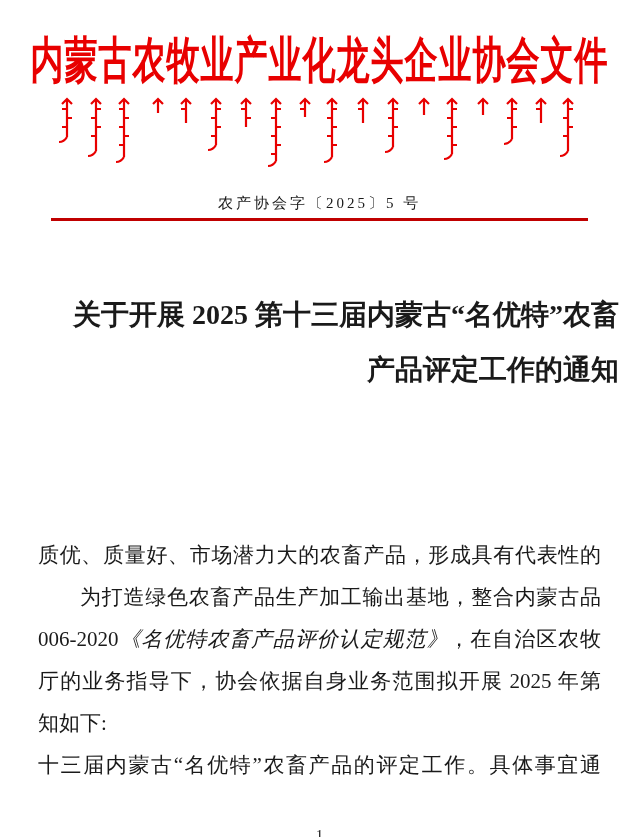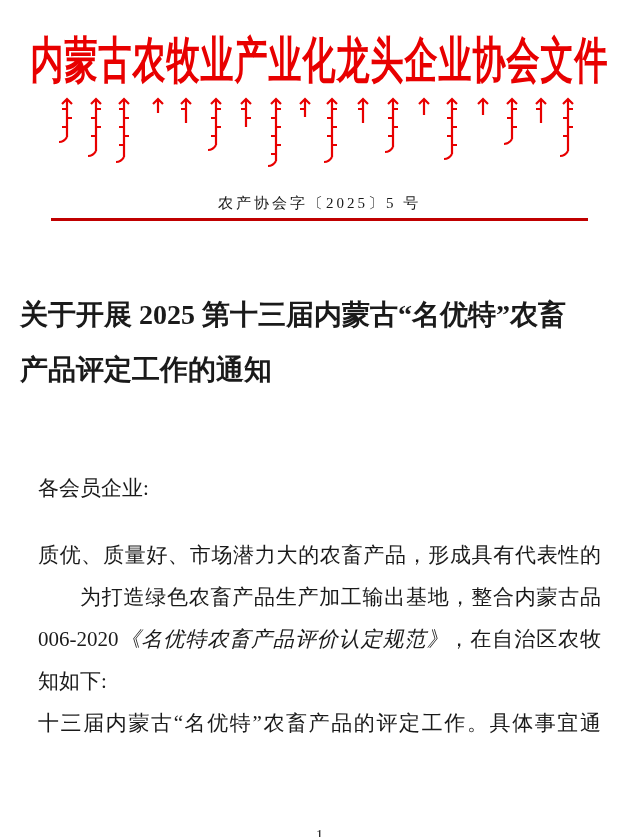--- a/index.html
+++ b/index.html
@@ -49,21 +49,21 @@
     left: 51px;
     width: 537px;
     height: 3px;
     background: #c00000;
   }
   .doc-title {
     position: absolute;
     top: 272px;
     left: 20px;
     right: 20px;
-    text-align: left;
+    text-align: right;
     font-size: 28px;
     font-weight: bold;
     line-height: 55px;
     margin: 0;
   }
   .salutation {
     position: absolute;
     top: 459px;
     left: 38px;
     font-size: 21px;
@@ -125,25 +125,25 @@
 
   <div class="doc-number">农产协会字〔2025〕5 号</div>
 
   <div class="red-divider" style="background: rgb(192, 0, 0);"></div>
 
   <h1 class="doc-title">
     <div>关于开展 2025 第十三届内蒙古“名优特”农畜</div>
     <div>产品评定工作的通知</div>
   </h1>
 
-  <div class="salutation">各会员企业:</div>
 
   <div class="body-paragraph">
       <div class="para-line"><span>质优、质量好、市场潜力大的农畜产品，形成具有代表性的</span></div>
       <div class="para-line indent"><span>为打造绿色农畜产品生产加工输出基地，整合内蒙古品</span></div>
       <div class="para-line"><span>006-2020</span><span class="italic">《名优特农畜产品评价认定规范》</span><span>，在自治区农牧</span></div>
+      <div class="para-line"><span>厅的业务指导下，协会依据自身业务范围拟开展 2025 年第</span></div>
       <div class="para-line last"><span>知如下:</span></div>
       <div class="para-line"><span>十三届内蒙古“名优特”农畜产品的评定工作。具体事宜通</span></div>
     </div>
 
   <div class="page-number">1</div>
 
 </div>
 
 </body></html>

